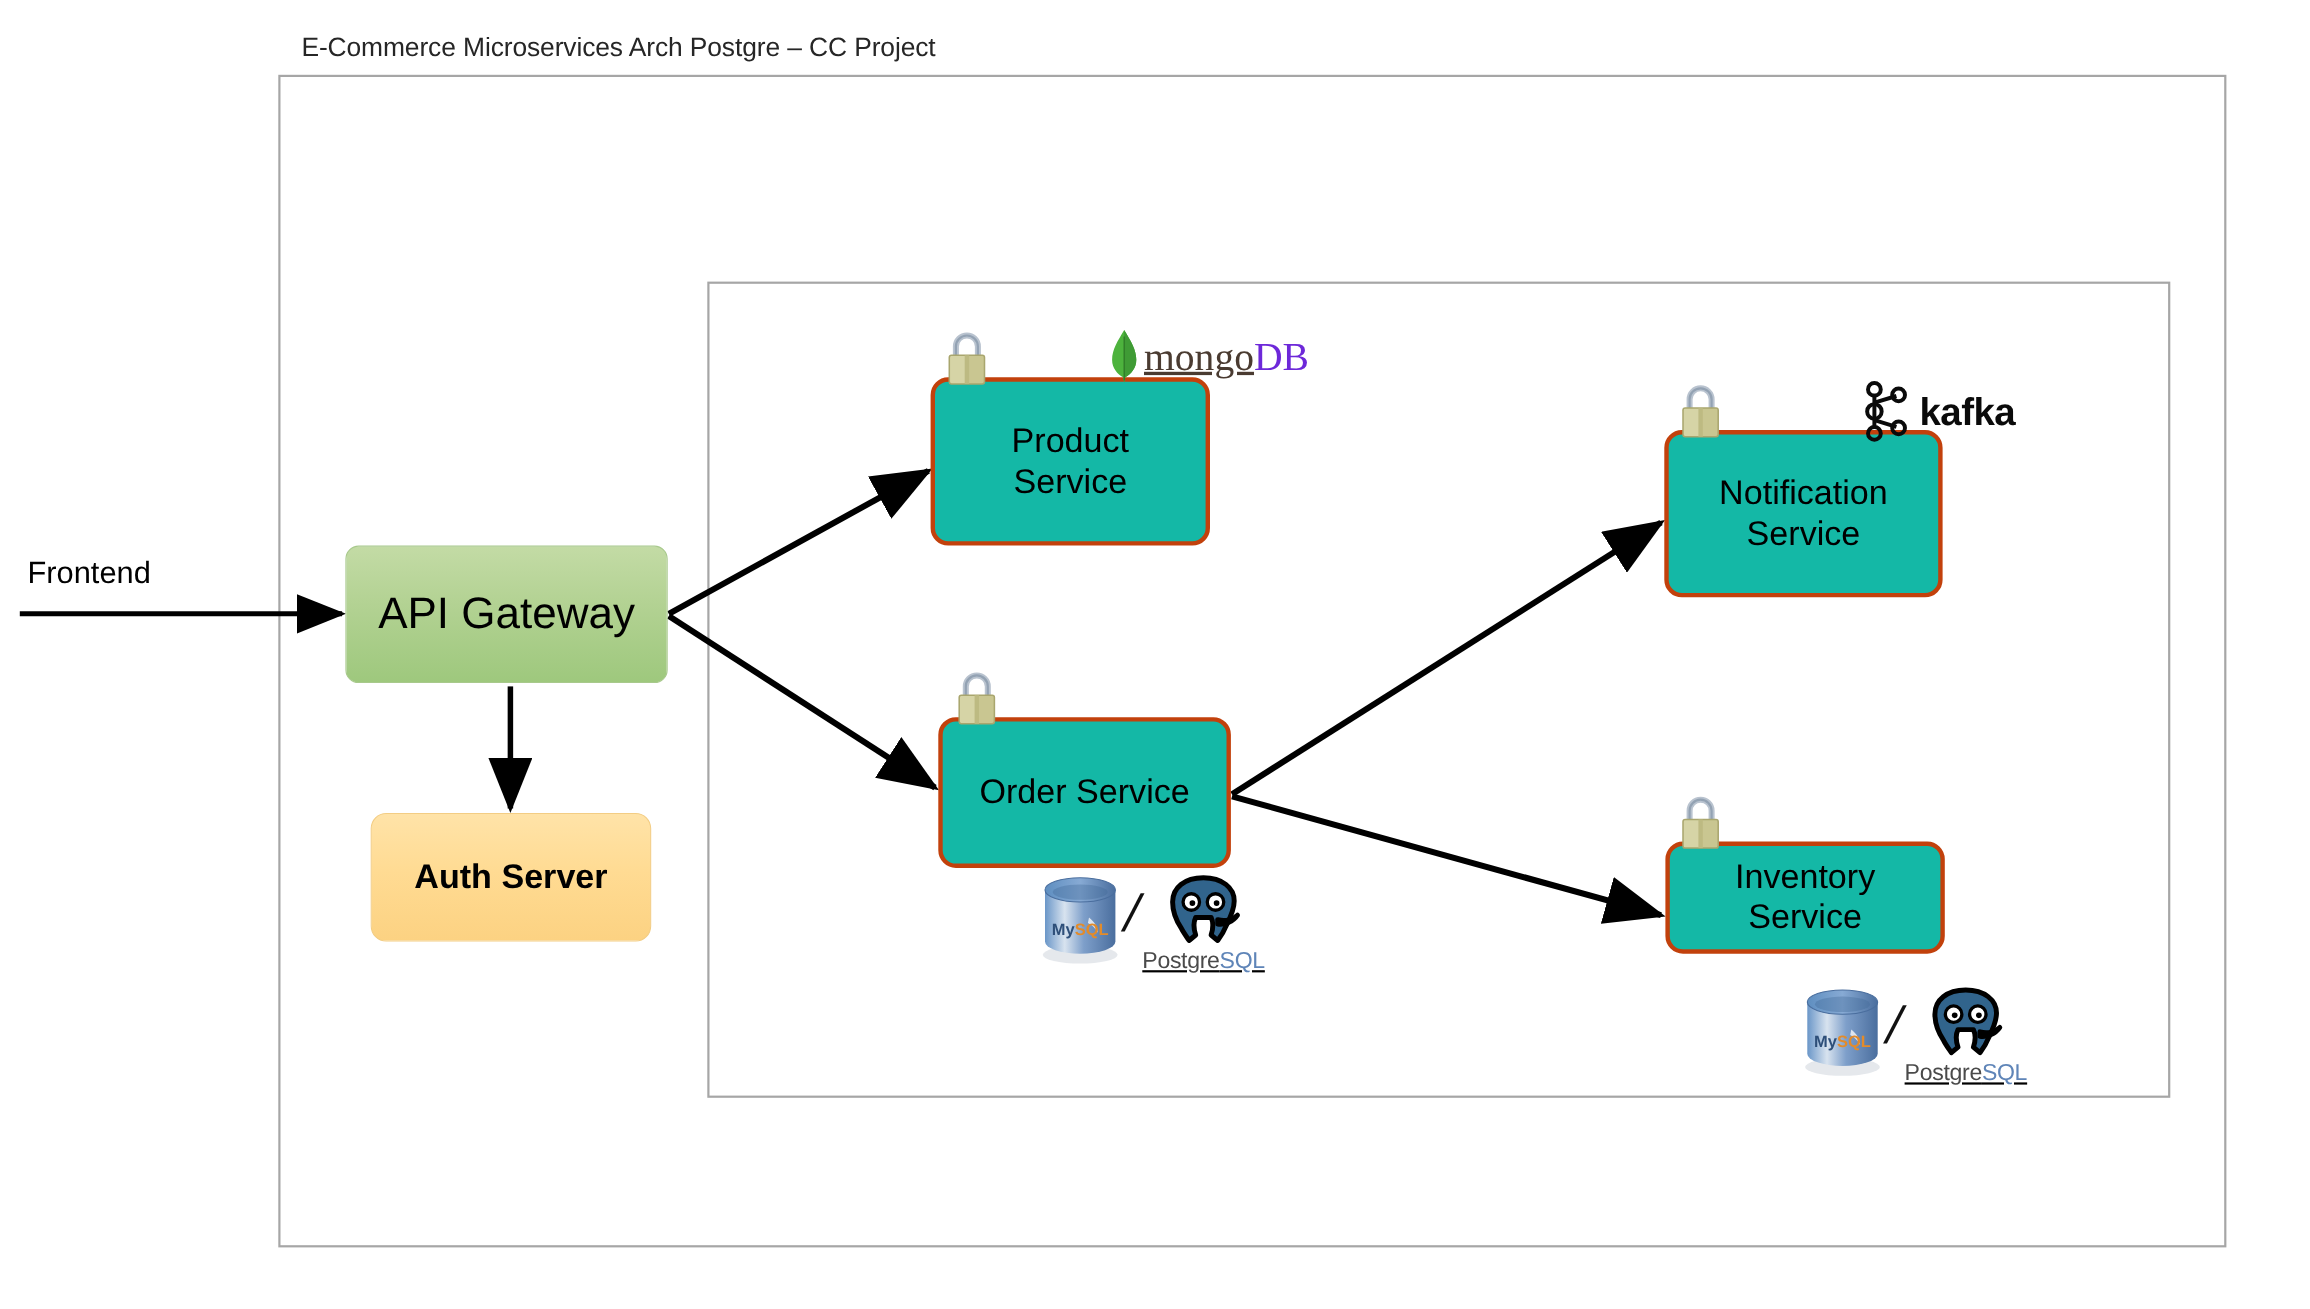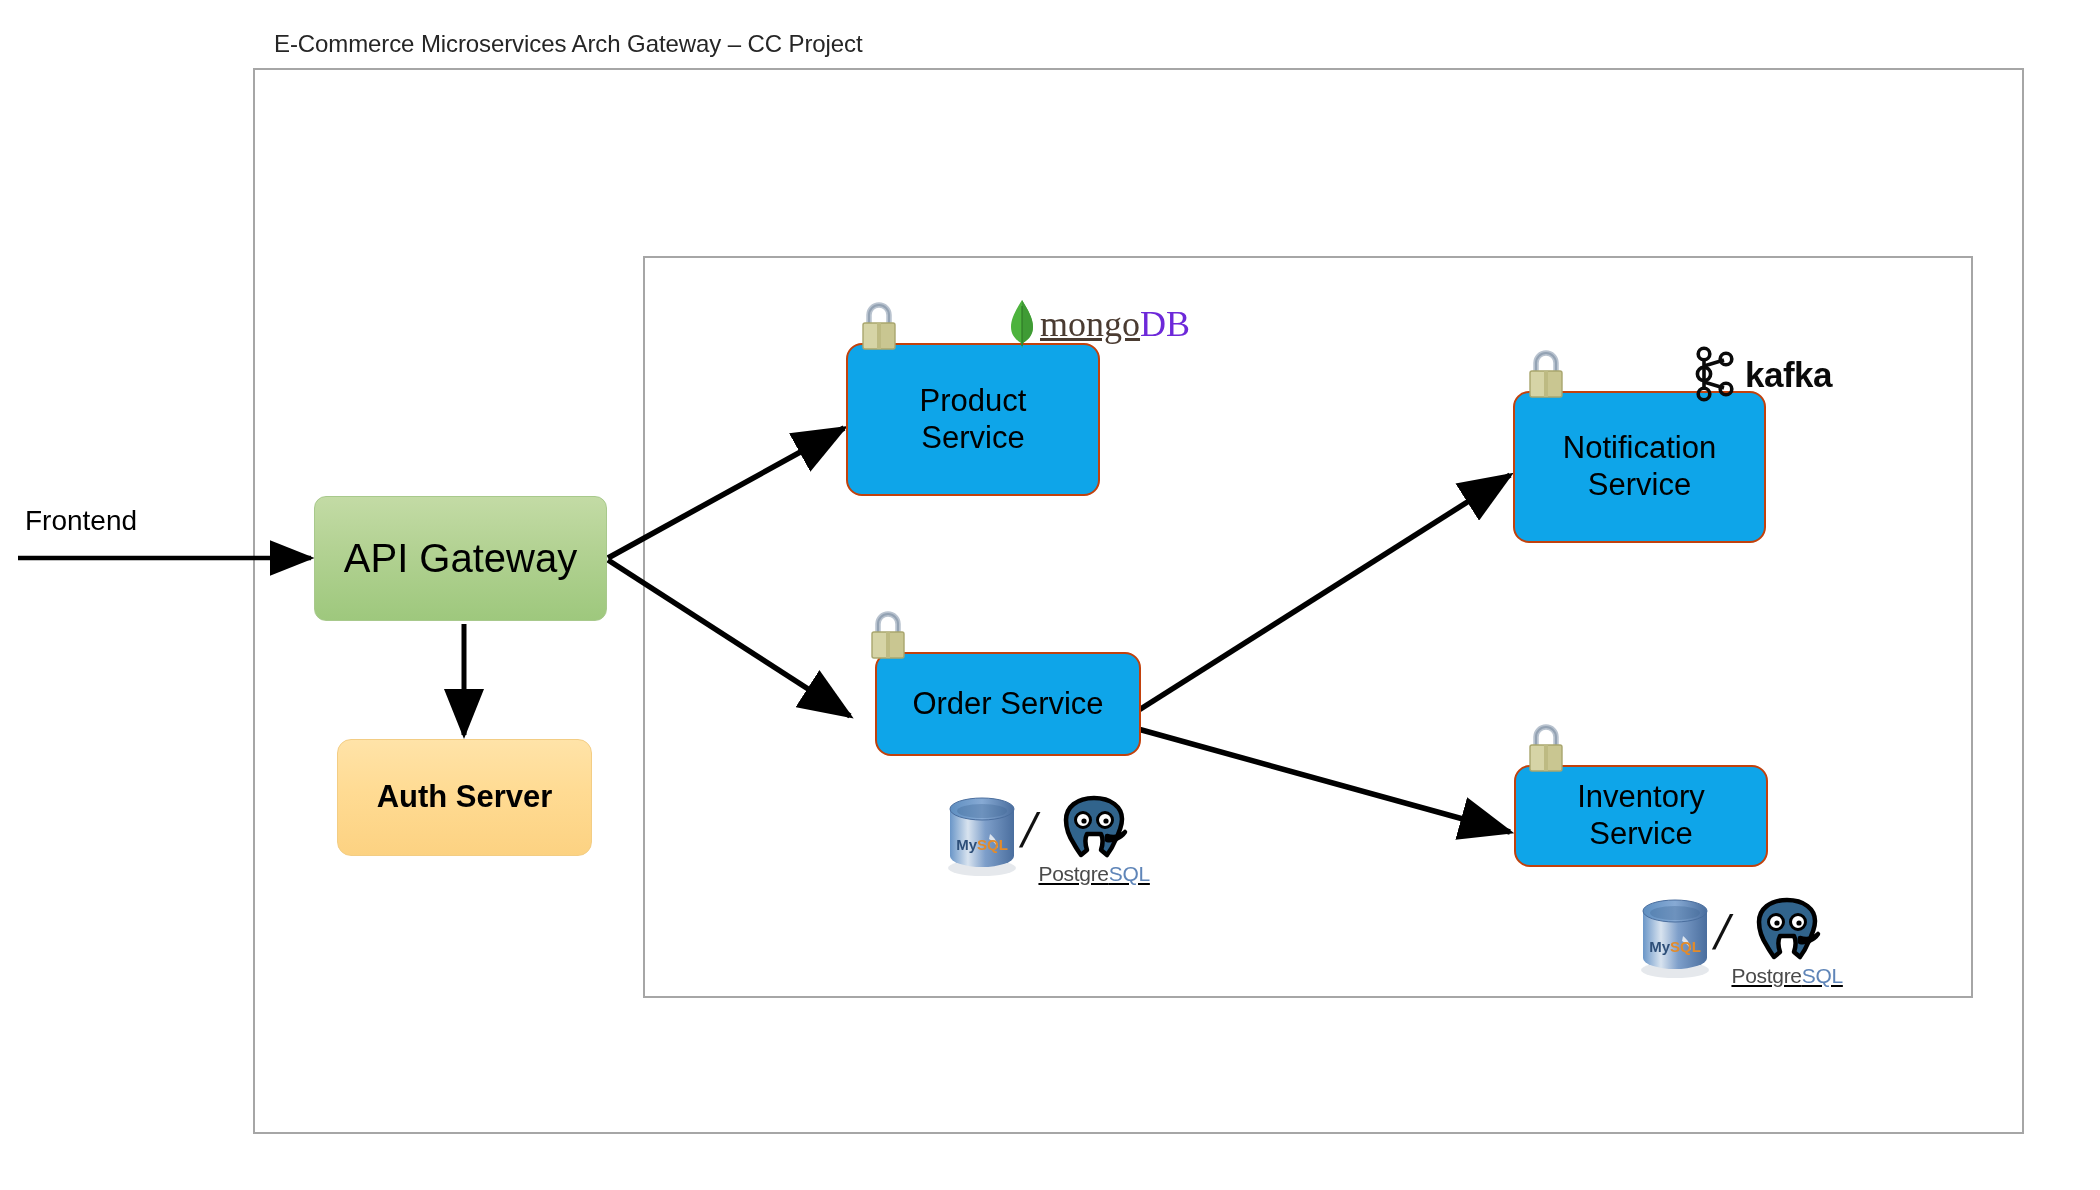--- a/index.html
+++ b/index.html
@@ -89,28 +89,28 @@
     width: 255px;
     height: 117px;
     border-radius: 14px;
     background: linear-gradient(180deg, #ffe3a8 0%, #ffdb93 45%, #fcd282 100%);
     border: 1px solid #f3cd84;
     font-size: 31px;
     font-weight: bold;
     color: #000;
   }
   .node-service {
-    background: #0ea5e9;
-    border: 2px solid #c2410c;
+    background: #14b8a6;
+    border: 4px solid #c2410c;
     border-radius: 16px;
     font-size: 31px;
     color: #000;
   }
   .node-product   { left: 846px;  top: 343px; width: 254px; height: 153px; }
-  .node-order     { left: 875px;  top: 652px; width: 266px; height: 104px; }
+  .node-order     { left: 853px;  top: 652px; width: 266px; height: 137px; }
   .node-notif     { left: 1513px; top: 391px; width: 253px; height: 152px; }
   .node-inventory { left: 1514px; top: 765px; width: 254px; height: 102px; }
 
   .node-label { white-space: pre-line; }
 
   
   #edges {
     position: absolute;
     left: 0;
     top: 0;
@@ -199,21 +199,21 @@
     text-decoration: underline;
   }
   .pg-text .pg1 { color: #4a4a4a; }
   .pg-text .pg2 { color: #5f85b8; }
 </style>
 </head>
 <body>
 
 <div id="canvas">
 
-  <div class="diagram-title">E-Commerce Microservices Arch Gateway – CC Project</div>
+  <div class="diagram-title">E-Commerce Microservices Arch Postgre – CC Project</div>
 
   <div class="outer-frame"></div>
 
   <div class="inner-frame"></div>
 
   <div class="frontend-label">Frontend</div>
 
   <svg id="edges" viewBox="0 0 2100 1190">
     <defs>
       <marker id="arrowhead" markerWidth="10" markerHeight="8" refX="9.2" refY="4" orient="auto" markerUnits="strokeWidth">

